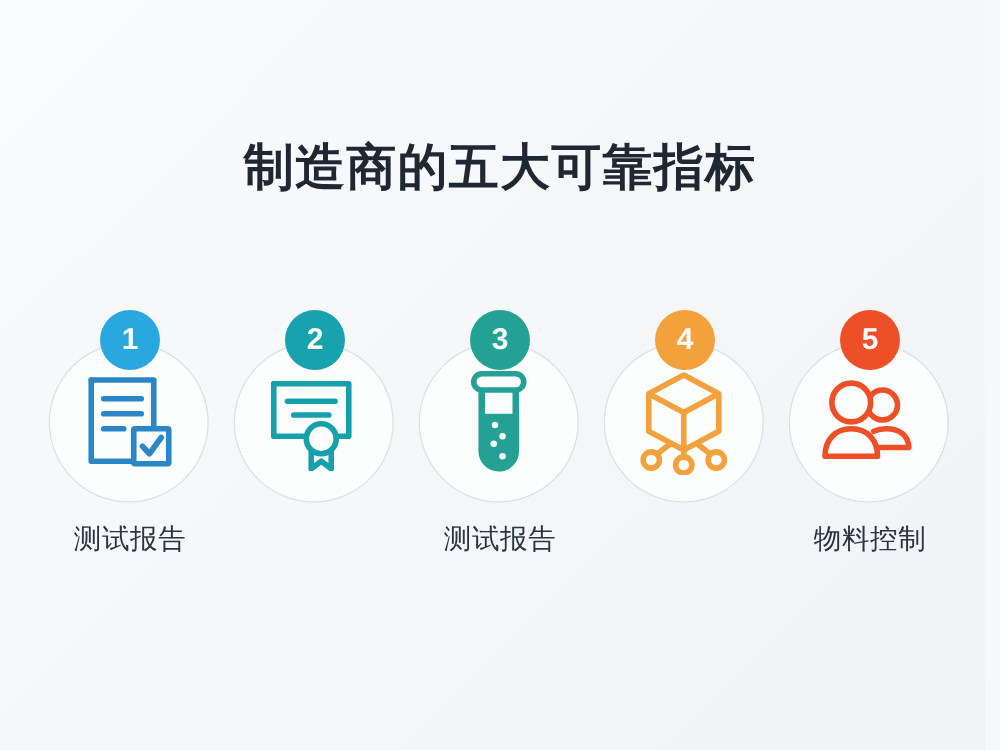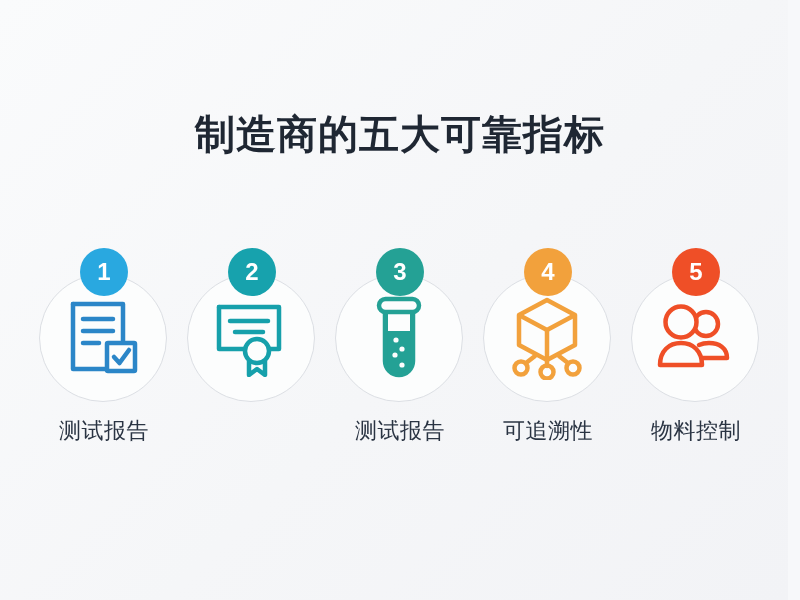--- a/index.html
+++ b/index.html
@@ -201,21 +201,20 @@
             <line x1="28" y1="60" x2="19" y2="67" stroke="#f2a13c" stroke-width="4.5" stroke-linecap="round"></line>
             <circle cx="14" cy="72" r="6.5" stroke="#f2a13c" stroke-width="4.5" fill="none"></circle>
             <line x1="52" y1="60" x2="61" y2="67" stroke="#f2a13c" stroke-width="4.5" stroke-linecap="round"></line>
             <circle cx="66" cy="72" r="6.5" stroke="#f2a13c" stroke-width="4.5" fill="none"></circle>
           </svg>
         </div>
         <div class="badge" style="background:#f2a13c">
           <span>4</span>
         </div>
       </div>
-      <div class="item-label">可追溯性</div>
     </div>
 
     <div class="item">
       <div class="circle-wrap">
         <div class="circle"></div>
         <div class="icon-holder">
           <svg width="84" height="70" viewBox="0 0 84 70" fill="none">
             <circle cx="53" cy="21" r="12" stroke="#ef4f27" stroke-width="4.5" fill="none"></circle>
             <path d="M44 55 H74 C74 45 66 40 56 40 C52 40 49 40.6 46 42" stroke="#ef4f27" stroke-width="4.5" stroke-linecap="round" stroke-linejoin="round" fill="none"></path>
             <circle cx="28" cy="19" r="15.5" fill="#fcfdfd" stroke="#ef4f27" stroke-width="4.5"></circle>

